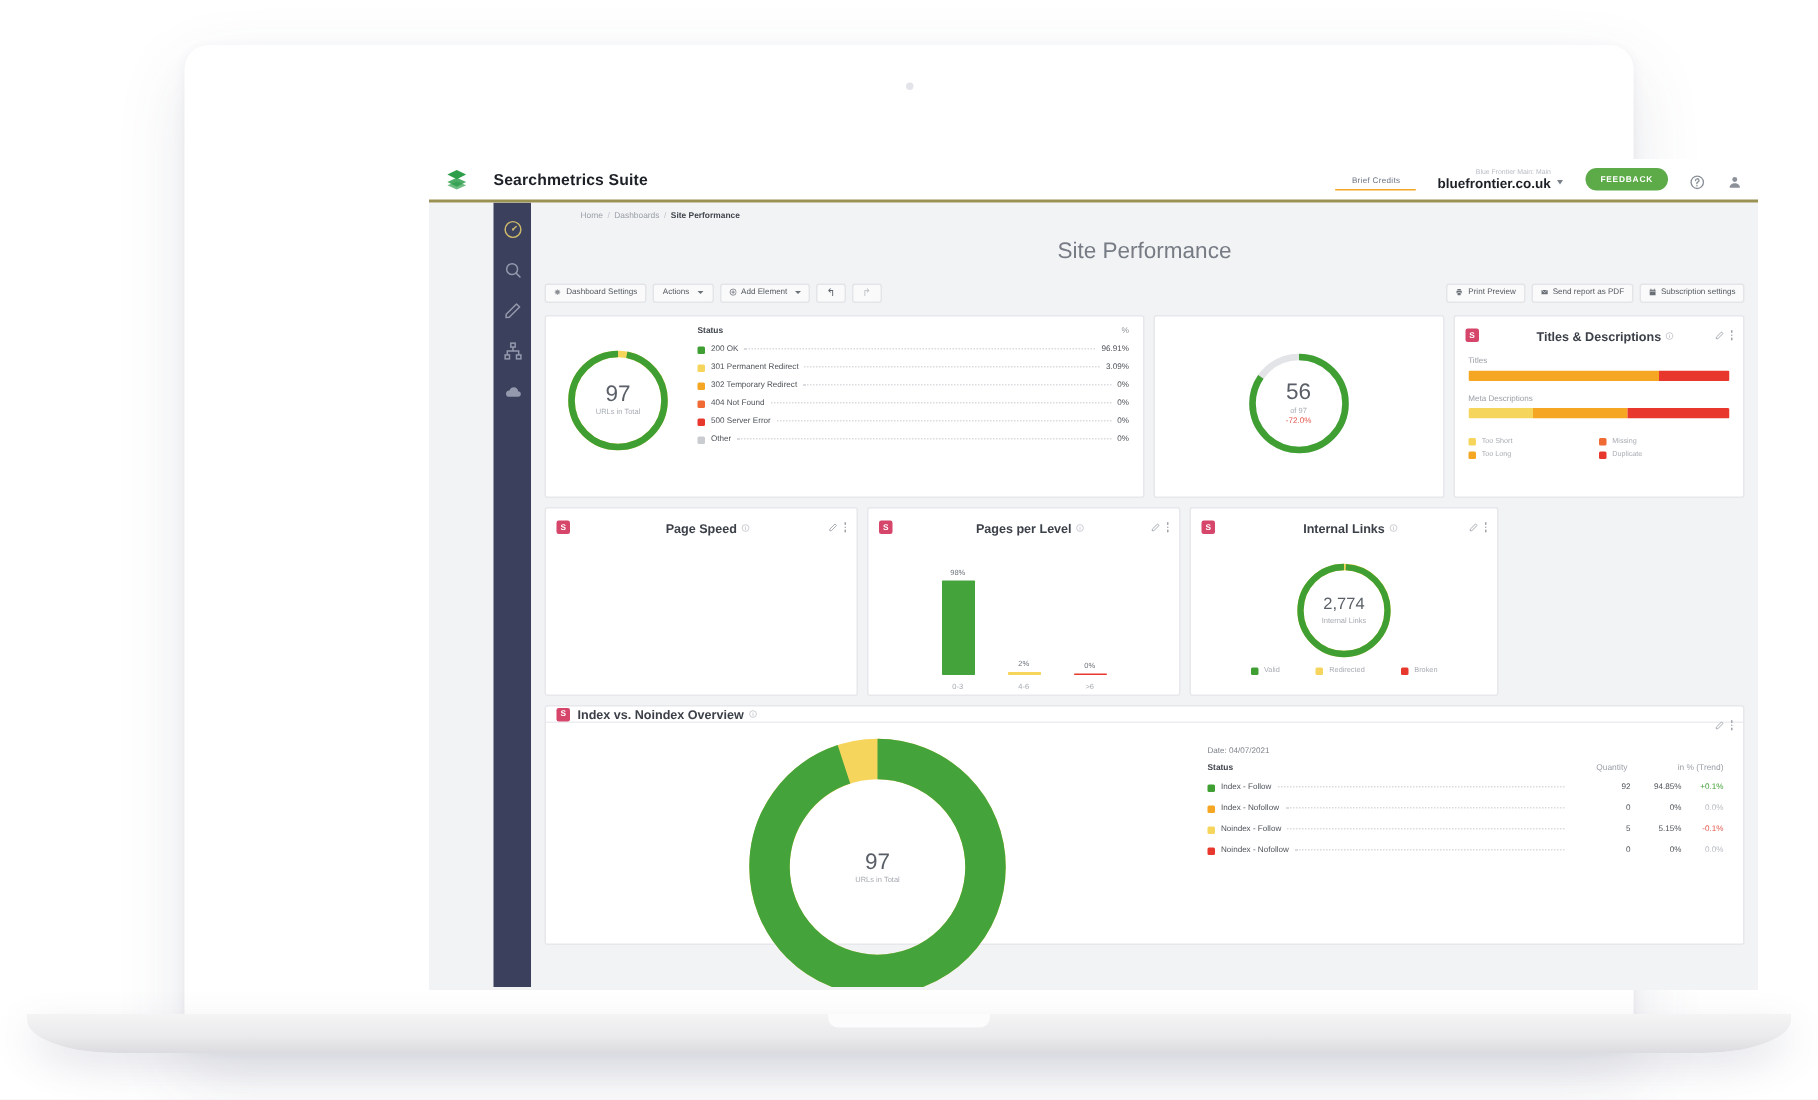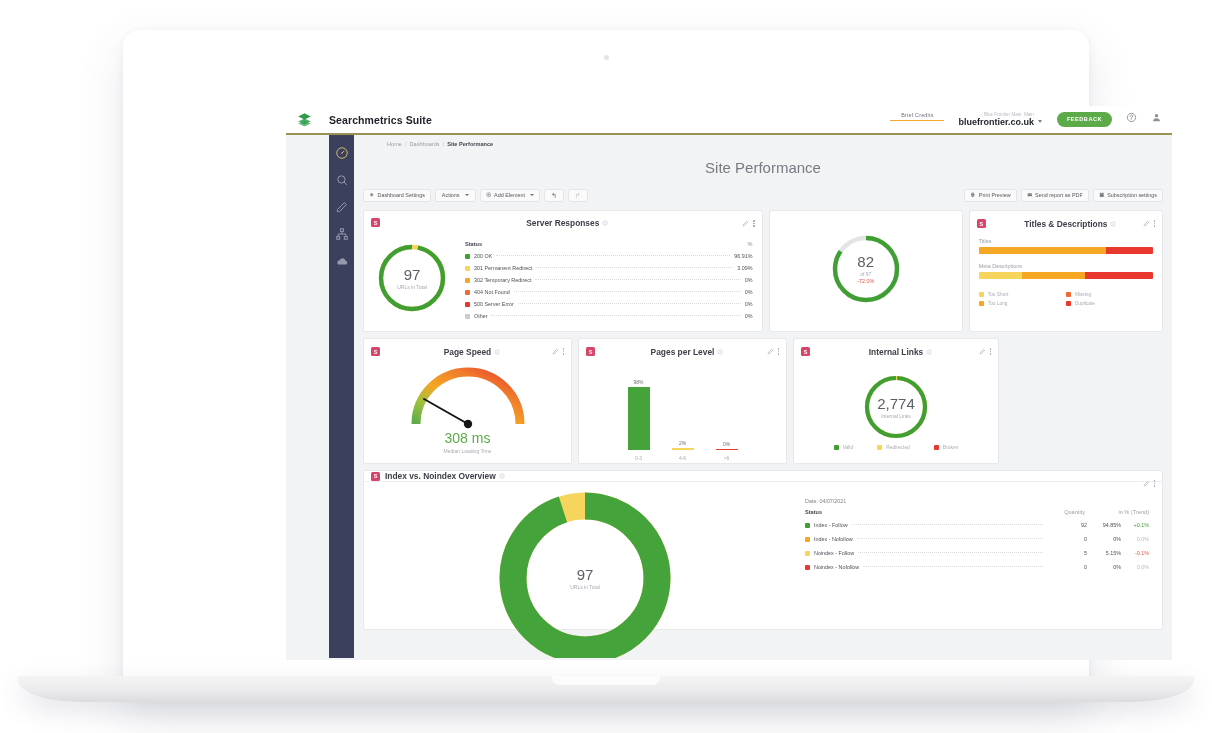--- a/index.html
+++ b/index.html
@@ -60,21 +60,21 @@
     position: relative;
   }
   .brand { display: flex; align-items: center; gap: 7px; }
   .brand-logo { width: 15px; height: 15px; display: block; }
   .brand-name {
     font-size: 10.5px; font-weight: bold; color: #1d2026;
     letter-spacing: 0.1px;
     padding-left: 10px;
   }
   .topbar-right {
-    margin-left: auto; display: flex; align-items: flex-start; gap: 14px;
+    margin-left: auto; display: flex; align-items: flex-end; gap: 14px;
   }
   .credits { text-align: center; }
   .credits-label { font-size: 5.4px; color: #6b7280; letter-spacing: .2px; }
   .credits-bar {
     margin-top: 2px; width: 54px; height: 1.4px;
     background: #f5a623; border-radius: 1px;
   }
   .account { text-align: right; line-height: 1.15; position: relative; padding-right: 9px; }
   .account-sub { font-size: 4.6px; color: #b7bcc4; white-space: nowrap; }
   .account-domain { font-size: 9px; font-weight: bold; color: #1d2026; }
@@ -202,21 +202,21 @@
 
   
   .donut-wrap { position: relative; display: flex; align-items: center; justify-content: center; }
   .donut-center {
     position: absolute; inset: 0;
     display: flex; flex-direction: column;
     align-items: center; justify-content: center;
     pointer-events: none;
   }
   .donut-num { font-size: 15px; color: #5a5f67; font-weight: normal; line-height: 1; }
-  .donut-num.sm { font-size: 15px; }
+  .donut-num.sm { font-size: 11px; }
   .donut-sub { font-size: 5px; color: #a7abb2; margin-top: 2px; }
   .donut-delta { font-size: 5.4px; color: #e2574c; margin-top: 1.5px; }
 
   
   .legend-list { flex: 1; padding-left: 14px; padding-top: 7px; }
   .legend-head {
     display: flex; justify-content: space-between;
     font-size: 5.6px; font-weight: bold; color: #41454d;
     margin-bottom: 3px;
   }
@@ -462,45 +462,20 @@
               <span>Subscription settings</span>
             </button>
           </div>
         </div>
 
         <div class="grid">
 
           <div class="row">
 
             <div class="card" style="width:424px;height:122px">
-              <div class="card-head">
-                <span class="s-badge">S</span>
-                <span class="card-title">
-                  <span>Server Responses</span>
-                  <span class="info-ico">
-                    <svg viewBox="0 0 24 24" fill="none" stroke="currentColor" stroke-width="2">
-                        <circle cx="12" cy="12" r="9"></circle>
-                        <path d="M12 11v5" stroke-linecap="round"></path>
-                        <circle cx="12" cy="7.6" r="1.1" fill="currentColor" stroke="none"></circle>
-                      </svg>
-                  </span>
-                </span>
-                <span class="card-actions">
-                  <span class="act-ico">
-                    <svg viewBox="0 0 24 24" fill="none" stroke="currentColor" stroke-width="2">
-                        <path d="M4 20l.2-3.7L16 4.5 19.5 8 7.7 19.8z" stroke-linejoin="round"></path>
-                      </svg>
-                  </span>
-                  <span class="kebab">
-                      <i></i>
-                      <i></i>
-                      <i></i>
-                    </span>
-                </span>
-              </div>
               <div class="card-body">
                 <div class="donut-wrap" style="width:78px">
                   <svg width="74" height="74" viewBox="0 0 74 74">
                     <circle cx="37" cy="37" r="31" fill="none" stroke="#f6d55c" stroke-width="4.4"></circle>
                     <circle cx="37" cy="37" r="31" fill="none" stroke="#3f9f33" stroke-width="4.4" stroke-dasharray="188.8 5.9" stroke-dashoffset="-5.9" transform="rotate(-90 37 37)"></circle>
                   </svg>
                   <div class="donut-center">
                     <span class="donut-num">97</span>
                     <span class="donut-sub">URLs in Total</span>
                   </div>
@@ -551,21 +526,21 @@
             </div>
 
             <div class="card" style="width:206px;height:122px">
               <div class="card-body" style="justify-content:center;align-items:center;padding-bottom:4px">
                 <div class="donut-wrap" style="width:76px;height:76px">
                   <svg width="74" height="74" viewBox="0 0 74 74">
                     <circle cx="37" cy="37" r="31" fill="none" stroke="#e2e4e7" stroke-width="4.4"></circle>
                     <circle cx="37" cy="37" r="31" fill="none" stroke="#3f9f33" stroke-width="4.4" stroke-dasharray="164.7 30" stroke-dashoffset="0" transform="rotate(-90 37 37)"></circle>
                   </svg>
                   <div class="donut-center">
-                    <span class="donut-num">82</span>
+                    <span class="donut-num">56</span>
                     <span class="donut-sub">of 97</span>
                     <span class="donut-delta">-72.0%</span>
                   </div>
                 </div>
               </div>
             </div>
 
             <div class="card" style="width:206px;height:122px">
               <div class="card-head">
                 <span class="s-badge">S</span>
@@ -646,38 +621,20 @@
                     <svg viewBox="0 0 24 24" fill="none" stroke="currentColor" stroke-width="2">
                         <path d="M4 20l.2-3.7L16 4.5 19.5 8 7.7 19.8z" stroke-linejoin="round"></path>
                       </svg>
                   </span>
                   <span class="kebab">
                       <i></i>
                       <i></i>
                       <i></i>
                     </span>
                 </span>
-              </div>
-              <div class="card-body gauge-body">
-                <svg width="122" height="62" viewBox="0 0 122 62">
-                  <defs>
-                    <linearGradient id="gaugeGrad" x1="0" y1="1" x2="1" y2="0">
-                      <stop offset="0%" stop-color="#5cab48"></stop>
-                      <stop offset="22%" stop-color="#9bc13f"></stop>
-                      <stop offset="45%" stop-color="#f5a623"></stop>
-                      <stop offset="72%" stop-color="#f07b2c"></stop>
-                      <stop offset="100%" stop-color="#e8382d"></stop>
-                    </linearGradient>
-                  </defs>
-                  <path d="M9 57 A52 52 0 0 1 113 57" fill="none" stroke="url(#gaugeGrad)" stroke-width="9"></path>
-                  <line x1="61" y1="57" x2="17" y2="32" stroke="#151515" stroke-width="2" stroke-linecap="round"></line>
-                  <circle cx="61" cy="57" r="4.2" fill="#151515"></circle>
-                </svg>
-                <div class="gauge-val">308 ms</div>
-                <div class="gauge-cap">Median Loading Time</div>
               </div>
             </div>
 
             <div class="card" style="width:209px;height:126px">
               <div class="card-head">
                 <span class="s-badge">S</span>
                 <span class="card-title">
                   <span>Pages per Level</span>
                   <span class="info-ico">
                     <svg viewBox="0 0 24 24" fill="none" stroke="currentColor" stroke-width="2">

